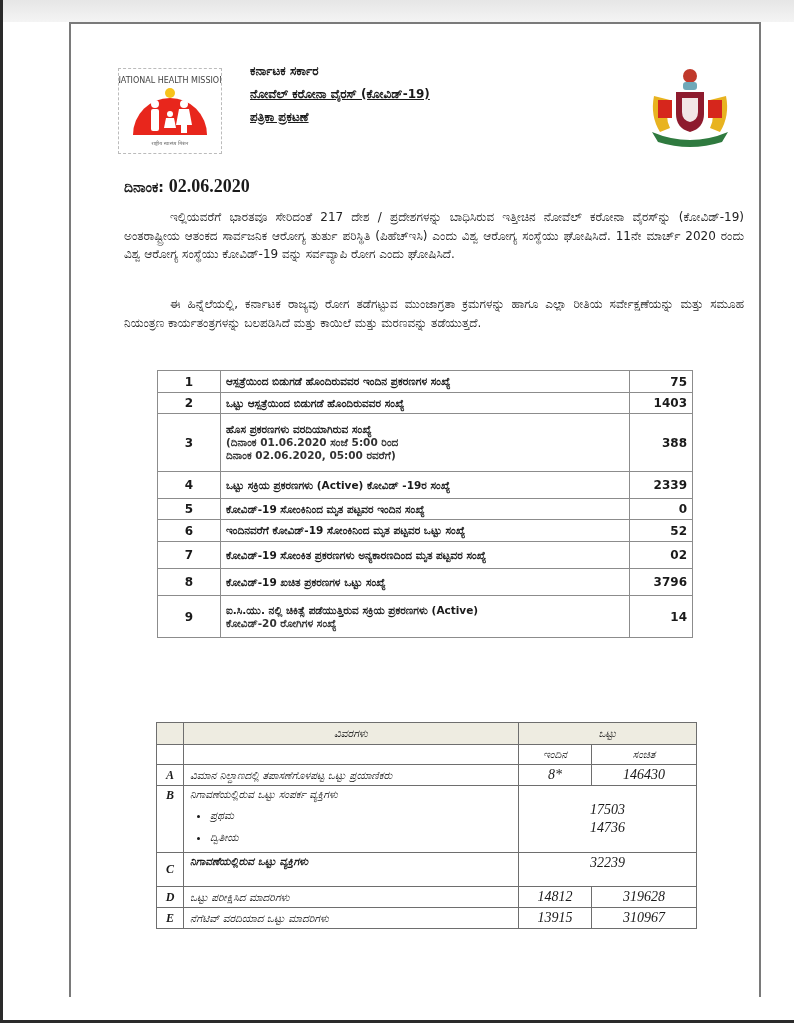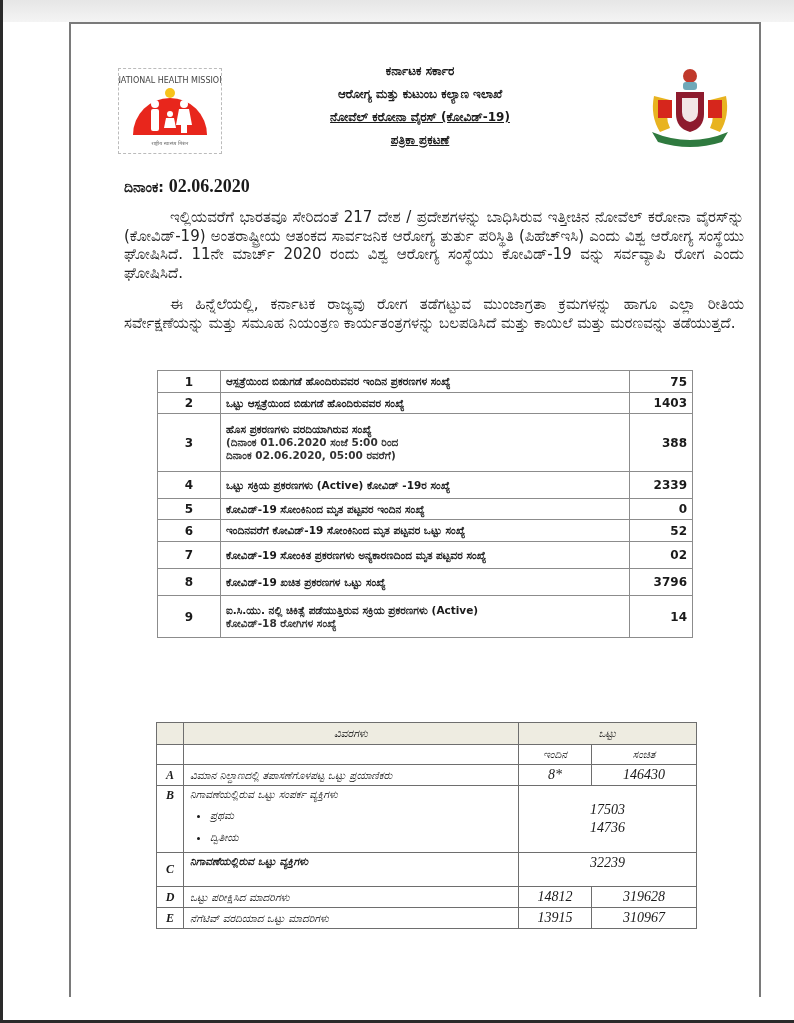--- a/index.html
+++ b/index.html
@@ -19,28 +19,28 @@
     position: absolute; left: 69px; top: 22px; width: 692px; height: 975px;
     border-left: 2px solid #7a7a7a; border-top: 2px solid #7a7a7a; border-right: 2px solid #7a7a7a;
     background: #fff; box-sizing: border-box;
   }
   .nhm-logo {
     position: absolute; left: 118px; top: 68px; width: 104px; height: 86px;
     border: 1px dashed #bbb; box-sizing: border-box; background: #fff;
   }
   .emblem { position: absolute; left: 640px; top: 66px; width: 100px; height: 88px; }
 
-  .header-block { position: absolute; left: 250px; top: 60px; width: 340px; text-align: center; font-family: "DejaVu Sans", sans-serif; font-weight: bold; }
+  .header-block { position: absolute; left: 250px; top: 60px; width: 340px; text-align: left; font-family: "DejaVu Sans", sans-serif; font-weight: bold; }
   .header-block div { font-size: 12px; line-height: 23px; }
   .header-block .u { text-decoration: underline; }
 
   .date-line { position: absolute; left: 124px; top: 176px; font-size: 14px; font-weight: bold; font-family: "DejaVu Sans", sans-serif; }
   .date-line .num { font-family: "Liberation Serif", serif; font-size: 18px; }
 
-  .para { position: absolute; left: 124px; width: 620px; font-family: "DejaVu Sans", sans-serif; font-size: 15px; line-height: 18.5px; text-align: justify; text-indent: 46px; color: #222; }
+  .para { position: absolute; left: 124px; width: 620px; font-family: "DejaVu Sans", sans-serif; font-size: 12px; line-height: 18.5px; text-align: justify; text-indent: 46px; color: #222; }
   .para1 { top: 208px; }
   .para2 { top: 295px; }
 
   table { border-collapse: collapse; position: absolute; }
   .t1 { left: 157px; top: 370px; width: 536px; }
   .t1 td { border: 1px solid #8c8c8c; font-family: "DejaVu Sans", sans-serif; font-size: 10.5px; padding: 2px 5px; }
   .t1 td.idx { width: 52px; text-align: center; font-weight: bold; font-size: 12px; }
   .t1 td.val { width: 52px; text-align: right; font-weight: bold; font-size: 12px; }
   .t1 td.desc { font-weight: bold; }
   .t1 .sub { font-weight: bold; font-family: "DejaVu Sans", sans-serif; color: #333; display: block; }
@@ -90,21 +90,20 @@
     <path d="M86 30 q4 20 -6 36 l-10 -4 q6 -12 0 -28 z" fill="#e8b320"></path>
     <rect x="68" y="34" width="14" height="18" fill="#d6261c"></rect>
     <path d="M36 26 h28 v22 q0 14 -14 18 q-14 -4 -14 -18 z" fill="#8e1b2e"></path>
     <path d="M42 32 h16 v14 q0 8 -8 10 q-8 -2 -8 -10 z" fill="#f2e6e6"></path>
     <path d="M12 66 q38 16 76 0 l-6 10 q-32 10 -64 0 z" fill="#2f7a3f"></path>
   </svg>
 </div>
 
 <div class="header-block">
   <div>ಕರ್ನಾಟಕ ಸರ್ಕಾರ</div>
-  <div>ಆರೋಗ್ಯ ಮತ್ತು ಕುಟುಂಬ ಕಲ್ಯಾಣ ಇಲಾಖೆ</div>
   <div class="u">ನೋವೆಲ್ ಕರೋನಾ ವೈರಸ್ (ಕೋವಿಡ್-19)</div>
   <div class="u">ಪತ್ರಿಕಾ ಪ್ರಕಟಣೆ</div>
 </div>
 
 <div class="date-line">
   <span>ದಿನಾಂಕ:</span>
   <span class="num">02.06.2020</span>
 </div>
 
 <div class="para para1">ಇಲ್ಲಿಯವರೆಗೆ ಭಾರತವೂ ಸೇರಿದಂತೆ 217 ದೇಶ / ಪ್ರದೇಶಗಳನ್ನು ಬಾಧಿಸಿರುವ ಇತ್ತೀಚಿನ ನೋವೆಲ್ ಕರೋನಾ ವೈರಸ್‌ನ್ನು (ಕೋವಿಡ್-19) ಅಂತರಾಷ್ಟ್ರೀಯ ಆತಂಕದ ಸಾರ್ವಜನಿಕ ಆರೋಗ್ಯ ತುರ್ತು ಪರಿಸ್ಥಿತಿ (ಪಿಹೆಚ್‌ಇಸಿ) ಎಂದು ವಿಶ್ವ ಆರೋಗ್ಯ ಸಂಸ್ಥೆಯು ಘೋಷಿಸಿದೆ. 11ನೇ ಮಾರ್ಚ್ 2020 ರಂದು ವಿಶ್ವ ಆರೋಗ್ಯ ಸಂಸ್ಥೆಯು ಕೋವಿಡ್-19 ವನ್ನು ಸರ್ವವ್ಯಾಪಿ ರೋಗ ಎಂದು ಘೋಷಿಸಿದೆ.</div>
@@ -153,21 +152,21 @@
   </tr>
   <tr style="height:27px">
     <td class="idx">8</td>
     <td class="desc">ಕೋವಿಡ್-19 ಖಚಿತ ಪ್ರಕರಣಗಳ ಒಟ್ಟು ಸಂಖ್ಯೆ</td>
     <td class="val">3796</td>
   </tr>
   <tr style="height:42px">
     <td class="idx">9</td>
     <td class="desc">
       <span>ಐ.ಸಿ.ಯು. ನಲ್ಲಿ ಚಿಕಿತ್ಸೆ ಪಡೆಯುತ್ತಿರುವ ಸಕ್ರಿಯ ಪ್ರಕರಣಗಳು (Active)</span>
-      <span class="sub" style="font-weight:bold">ಕೋವಿಡ್-18 ರೋಗಿಗಳ ಸಂಖ್ಯೆ</span>
+      <span class="sub" style="font-weight:bold">ಕೋವಿಡ್-20 ರೋಗಿಗಳ ಸಂಖ್ಯೆ</span>
     </td>
     <td class="val">14</td>
   </tr>
 </tbody>
   </table>
 
 <table class="t2">
   <tbody>
       <tr class="hdr">
     <td style="width:14px"></td>

